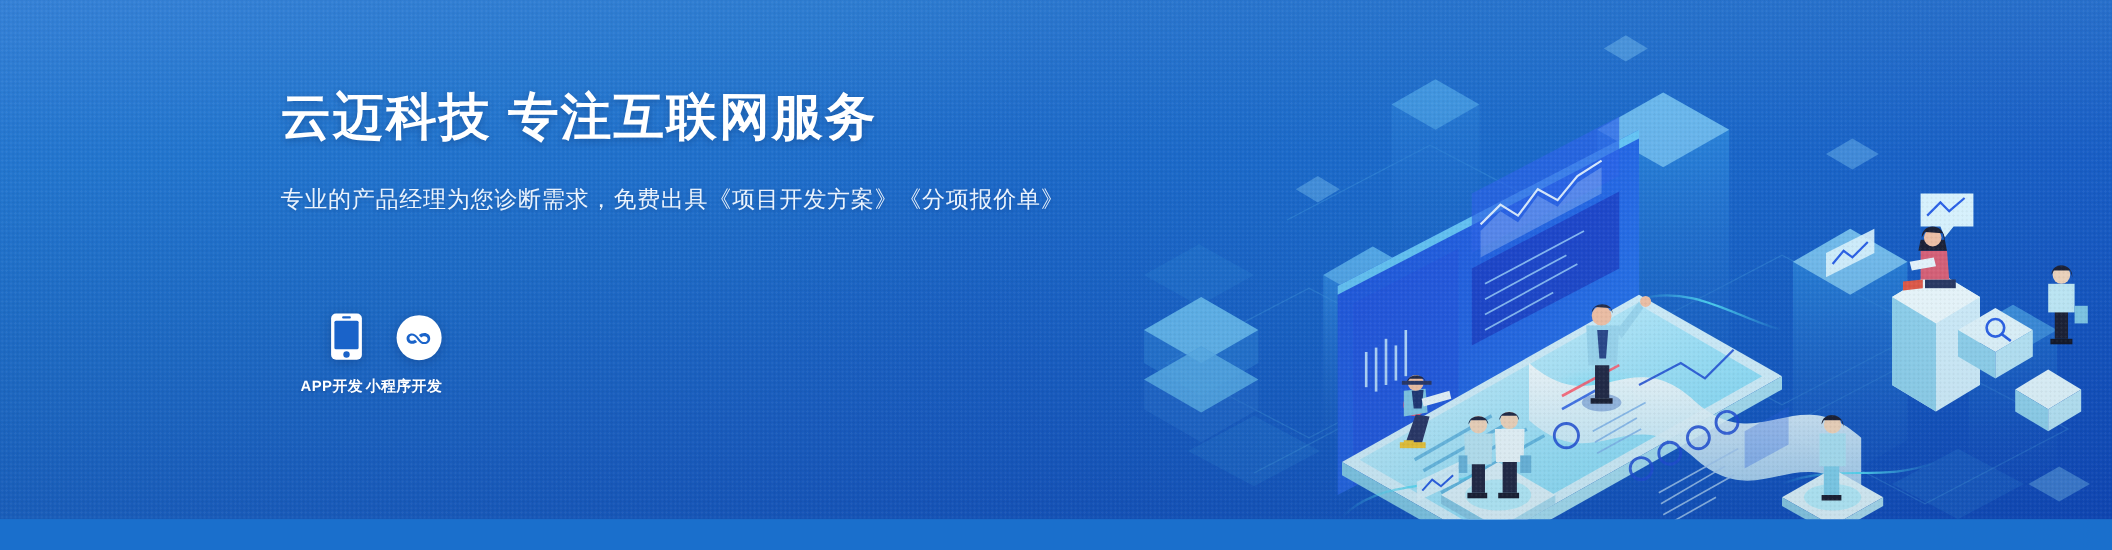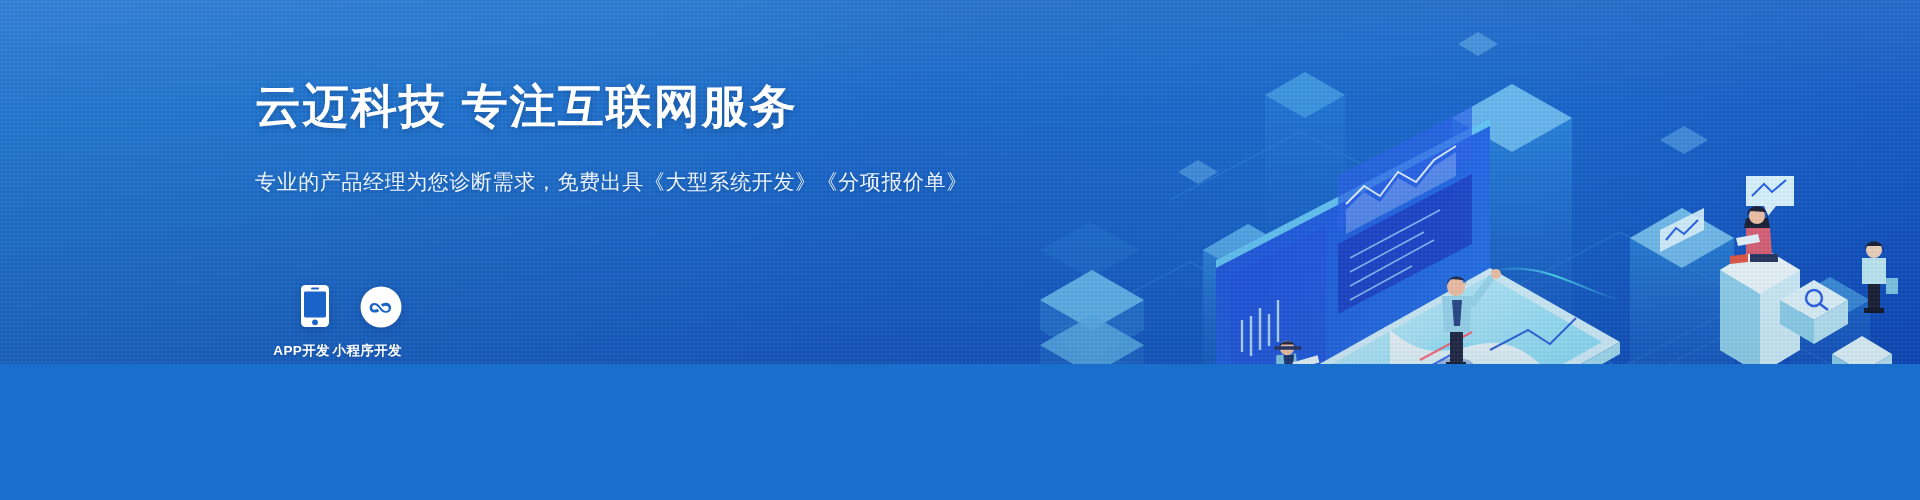--- a/index.html
+++ b/index.html
@@ -4,21 +4,21 @@
 <style>
   * { margin:0; padding:0; box-sizing:border-box; }
   html,body { width:1920px; height:500px; overflow:hidden; }
   body {
     font-family:"Liberation Sans","DejaVu Sans",sans-serif;
     background:#1a6fcc;
   }
 
   #banner {
     position:relative;
-    width:1920px; height:364px;
+    width:1920px; height:472px;
     overflow:hidden;
     background:
       radial-gradient(ellipse 900px 620px at 72% 48%, rgba(24,110,205,.55) 0%, rgba(20,90,195,.18) 55%, rgba(18,80,190,0) 78%),
       linear-gradient(168deg, #2a7ad4 0%, #2275ce 20%, #1e6cc9 40%, #1a60c6 60%, #1555c2 80%, #1049bd 100%);
   }
 
   
   #dots {
     position:absolute; inset:0;
     background-image:
@@ -378,21 +378,21 @@
       </g>
     </svg>
   </div>
 
   <div id="dots"></div>
   <div id="vig"></div>
 
   <div id="copy">
     <h1 id="headline">云迈科技 专注互联网服务</h1>
     <div id="sub">
-      <div class="subline">专业的产品经理为您诊断需求，免费出具《大型系统开发》《分项报价单》</div>
+      <div class="subline">专业的产品经理为您诊断需求，免费出具《项目开发方案》《分项报价单》</div>
     </div>
   </div>
 
   <div id="services">
 
     <div class="service">
       <span class="svc-ico">
         <svg width="30" height="44" viewBox="0 0 30 44">
           <rect x="1" y="1" width="28" height="42" rx="4.5" fill="#ffffff"></rect>
           <rect x="4" y="7.5" width="22" height="26" rx="1.4" fill="#1a63c9"></rect>

